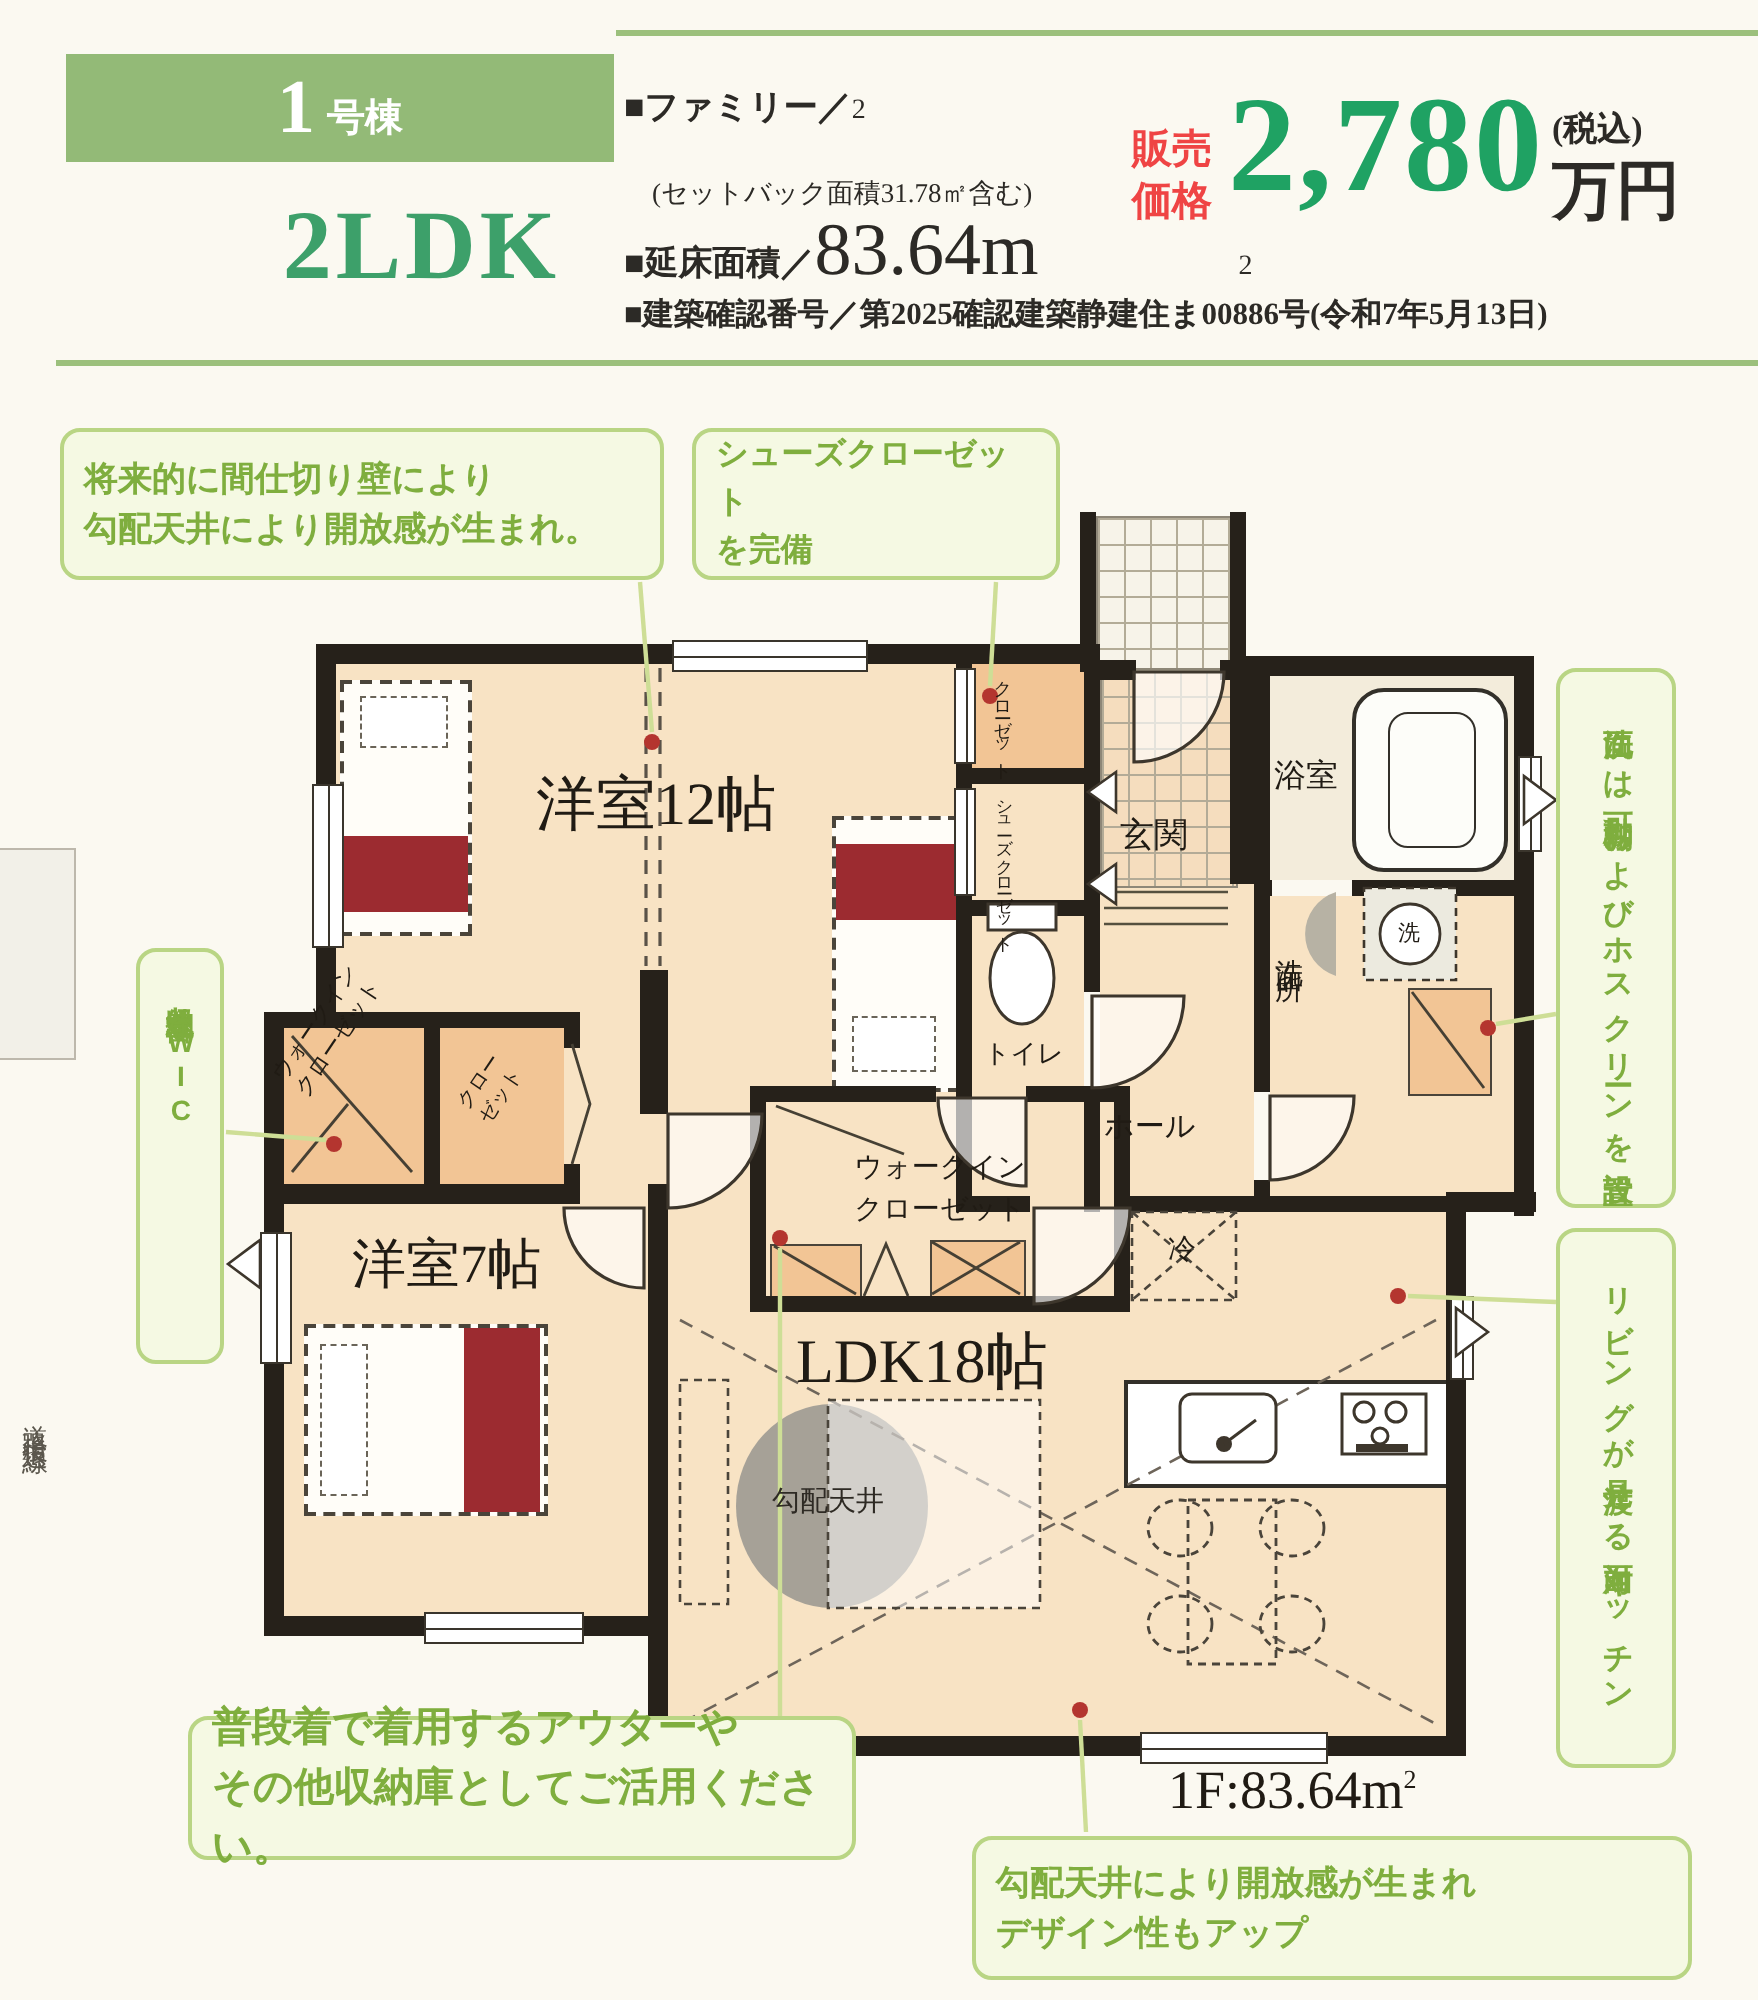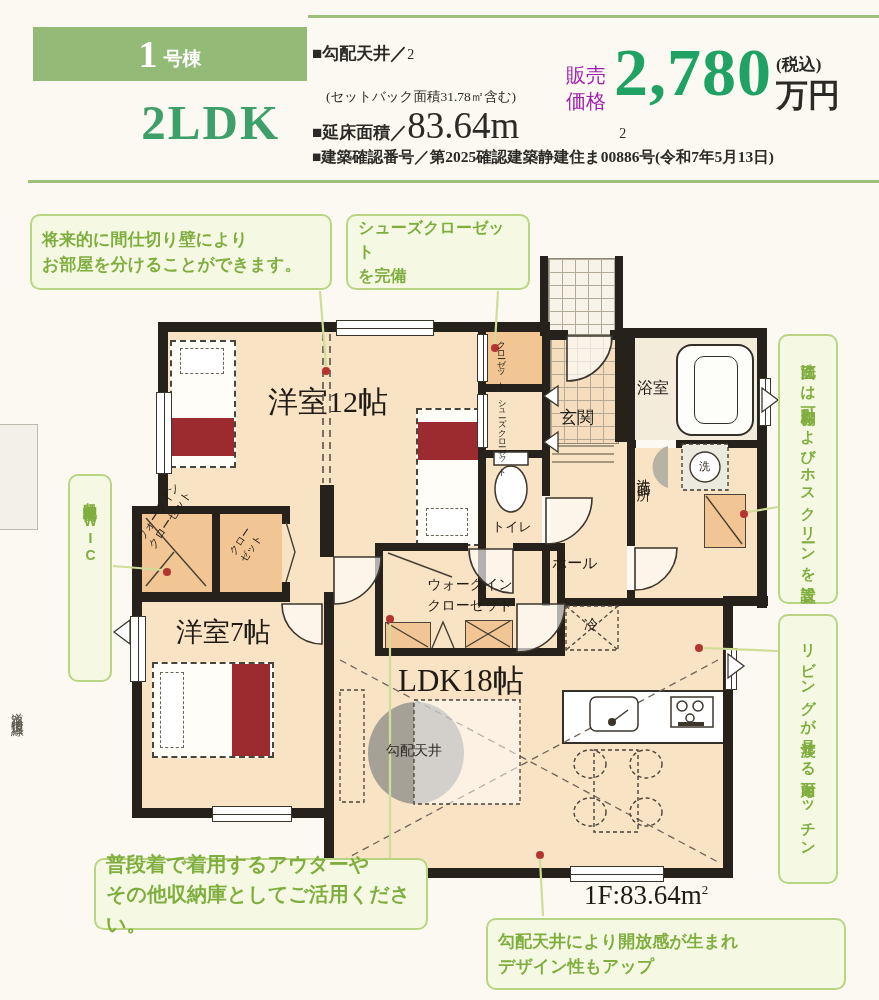--- a/index.html
+++ b/index.html
@@ -34,33 +34,33 @@
 <div class="abs" style="left:308px;top:15px;width:571px;height:3px;background:#9cc07c"></div>
 
 <div class="abs" style="left:33px;top:27px;width:274px;height:54px;background:#93ba77;display:flex;align-items:center;justify-content:center;color:#fff">
   <span class="serif" style="font-size:38px;font-weight:bold;line-height:1">1</span>
   <span style="font-size:19px;font-weight:bold;margin-left:6px;margin-top:10px">号棟</span>
 </div>
 
 <div class="abs serif" style="left:40px;top:94px;width:240px;text-align:right;font-size:49px;font-weight:bold;color:#3da06a;letter-spacing:2px">2LDK</div>
 
 <div class="abs" style="left:312px;top:42px;display:flex;align-items:baseline">
-  <span class="serif hdr-label" style="font-size:17px">■勾配天井／</span>
+  <span class="serif hdr-label" style="font-size:17px">■ファミリー／</span>
   <sup class="serif" style="font-size:14px;color:#2c2a26">2</sup>
 </div>
 <div class="abs serif" style="left:326px;top:88px;font-size:13.5px;color:#2c2a26">(セットバック面積31.78㎡含む)</div>
 <div class="abs" style="left:312px;top:104px;display:flex;align-items:baseline">
   <span class="serif hdr-label" style="font-size:17px">■延床面積／</span>
   <span class="serif" style="font-size:37px;color:#2c2a26;display:inline-block;width:212px;">83.64m</span>
   <sup class="serif" style="font-size:14px;color:#2c2a26">2</sup>
 </div>
 <div class="abs serif" style="left:312px;top:147px;font-size:15.5px;font-weight:bold;color:#2c2a26">■建築確認番号／第2025確認建築静建住ま00886号(令和7年5月13日)</div>
 
 <div class="abs" style="left:566px;top:38px;display:flex;align-items:flex-start">
-  <div class="serif" style="margin-top:24px;font-size:20px;font-weight:normal;color:#a21caf;line-height:1.3">
+  <div class="serif" style="margin-top:24px;font-size:20px;font-weight:bold;color:#ef4444;line-height:1.3">
     <div>販売</div>
     <div>価格</div>
   </div>
   <div class="serif" style="font-size:68px;font-weight:bold;color:#1fa263;line-height:1;margin-left:8px;letter-spacing:1px">2,780</div>
   <div class="serif" style="margin-top:16px;margin-left:4px;color:#2c2a26;line-height:1.25">
     <div style="font-size:17px;font-weight:bold">(税込)</div>
     <div style="font-size:32px;font-weight:bold">万円</div>
   </div>
 </div>
 
@@ -291,21 +291,21 @@
 </div>
 <div class="lbl serif" style="left:386px;top:742px;font-size:14px;color:#2e2a24">勾配天井</div>
 <div class="lbl serif" style="left:584px;top:616px;font-size:14px">冷</div>
 <div class="lbl serif" style="left:699px;top:459px;font-size:11px">洗</div>
 <div class="lbl serif" style="left:584px;top:880px;font-size:27px">
   <span>1F:83.64m</span><sup style="font-size:13px">2</sup>
 </div>
 
 <div class="callout" style="left:30px;top:214px;width:302px;height:76px;font-size:17px">
   <div>将来的に間仕切り壁により</div>
-  <div>お部屋を分けることができます。</div>
+  <div>勾配天井により開放感が生まれ。</div>
 </div>
 <div class="callout" style="left:346px;top:214px;width:184px;height:76px;font-size:16px">
   <div>シューズクローゼット</div>
   <div>を完備</div>
 </div>
 <div class="callout vert" style="left:778px;top:334px;width:60px;height:270px;font-size:15px">
   <span>洗面には可動棚および</span>
   <span>ホスクリーンを設置</span>
 </div>
 <div class="callout vert" style="left:778px;top:614px;width:60px;height:270px;font-size:15px">

